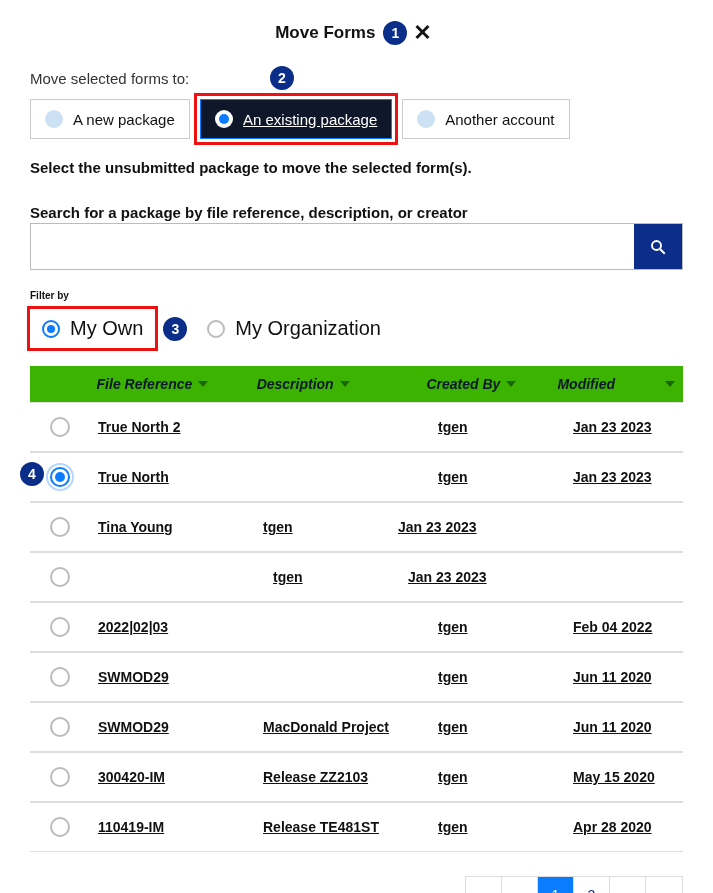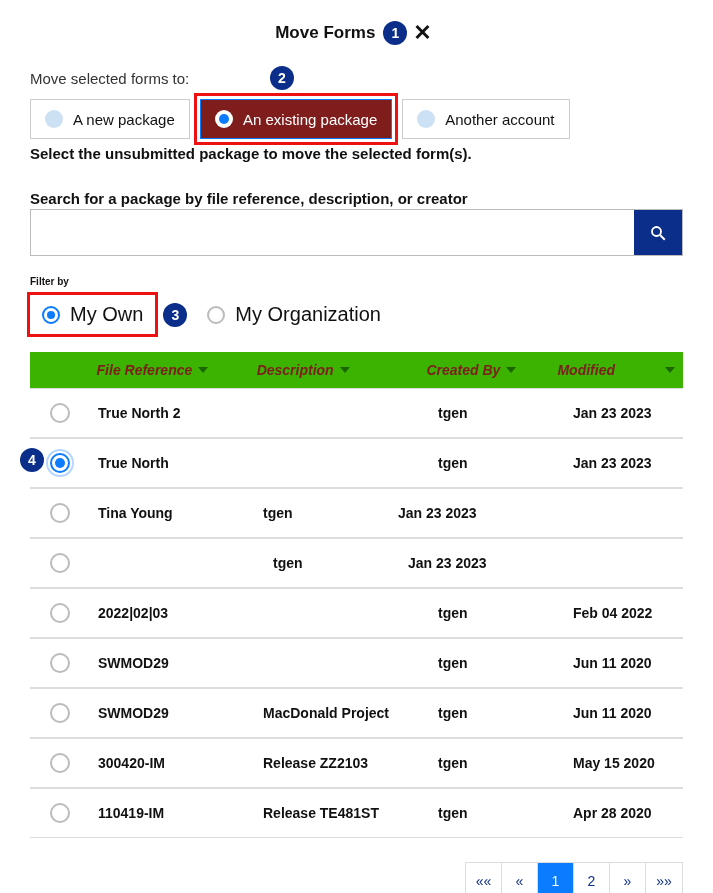--- a/index.html
+++ b/index.html
@@ -53,43 +53,44 @@
     margin-bottom: 12px;
   }
   .badge-over-radio {
     position: absolute;
     left: 240px;
     top: -4px;
   }
   .dest-options {
     display: flex;
     gap: 10px;
-    margin-bottom: 6px;
+    margin-bottom: 20px;
   }
   .dest-opt {
     display: flex;
     align-items: center;
     gap: 10px;
     border: 1px solid #ccc;
     padding: 10px 14px;
     cursor: pointer;
     background: #fff;
     font-size: 15px;
     min-width: 160px;
   }
   .dest-opt .radio-dot {
     width: 18px;
     height: 18px;
     border-radius: 50%;
     background: #cde1f4;
   }
   .dest-opt.selected {
-    background: #7f1d1d;
+    background: #0f172a;
     color: #fff;
     border-color: #0a7cff;
+    text-decoration: underline;
   }
   .dest-opt.selected .radio-dot {
     background: #fff;
     position: relative;
   }
   .dest-opt.selected .radio-dot::after {
     content: "";
     position: absolute;
     inset: 4px;
     border-radius: 50%;
@@ -168,21 +169,21 @@
     content: "";
     position: absolute;
     inset: 3px;
     border-radius: 50%;
     background: #0a7cff;
   }
   .table { width: 100%; }
   .thead-row {
     display: flex;
     background: #3bb300;
-    color: #7f1d1d;
+    color: #0f172a;
     font-weight: 700;
     font-style: italic;
     font-size: 14px;
   }
   .th, .td {
     padding: 10px 8px;
     display: flex;
     align-items: center;
   }
   .col-sel { width: 60px; justify-content: center; }
@@ -197,21 +198,21 @@
     border-top: 6px solid #1a6600;
     margin-left: 6px;
   }
   .tbody-row {
     display: flex;
     border-bottom: 1px solid #ddd;
     font-size: 14px;
     font-weight: 600;
   }
   .tbody-row:first-of-type { border-top: 1px solid #ddd; }
-  .tbody-row .td { padding: 14px 8px; }
+  .tbody-row .td { padding: 14px 8px; text-decoration: underline; }
   .row-radio {
     width: 20px;
     height: 20px;
     border-radius: 50%;
     border: 2px solid #bbb;
     position: relative;
     cursor: pointer;
   }
   .row-radio.selected { border-color: #0a7cff; outline: 2px solid rgba(10,124,255,.3); outline-offset: 2px;}
   .row-radio.selected::after {

